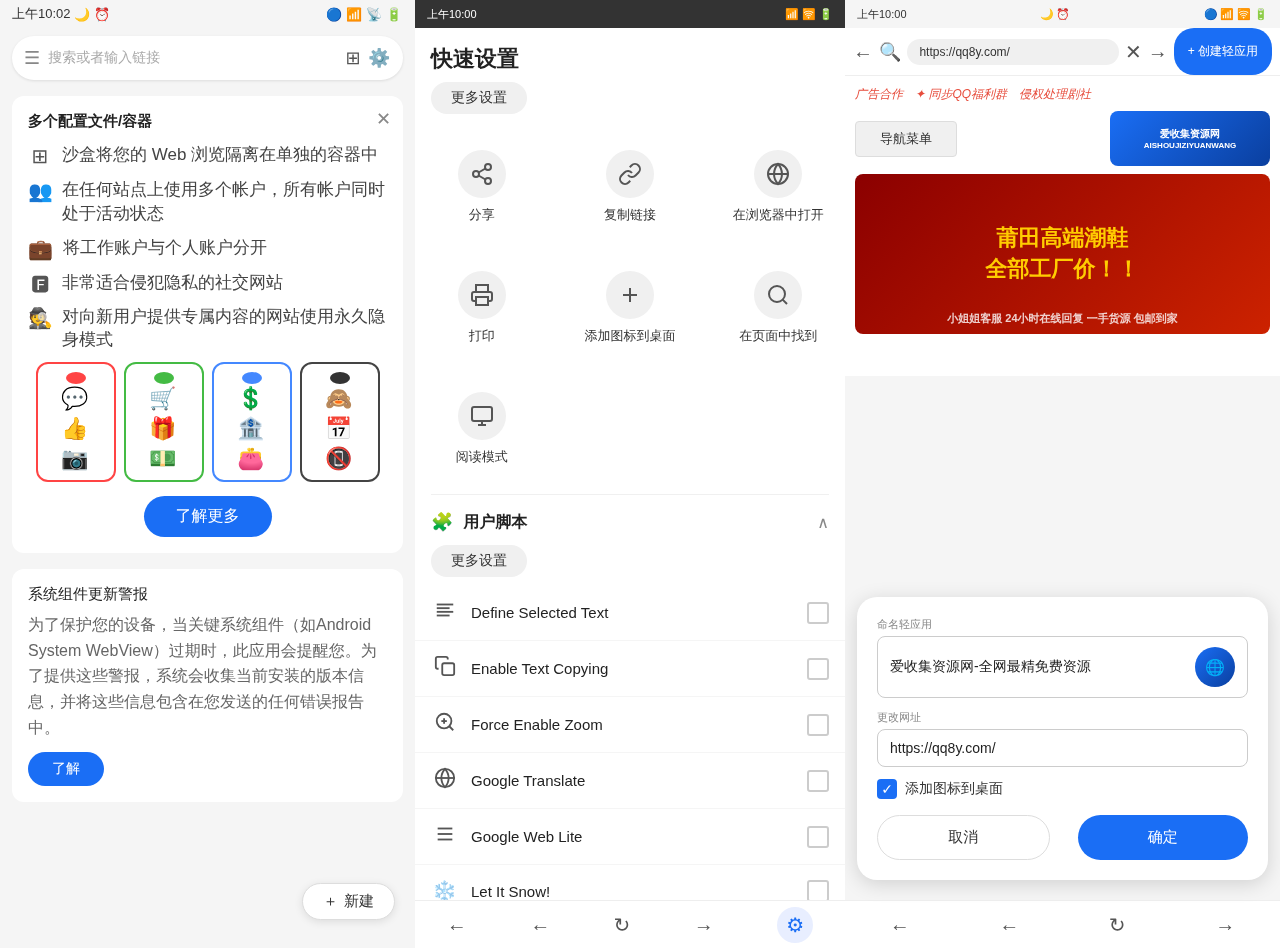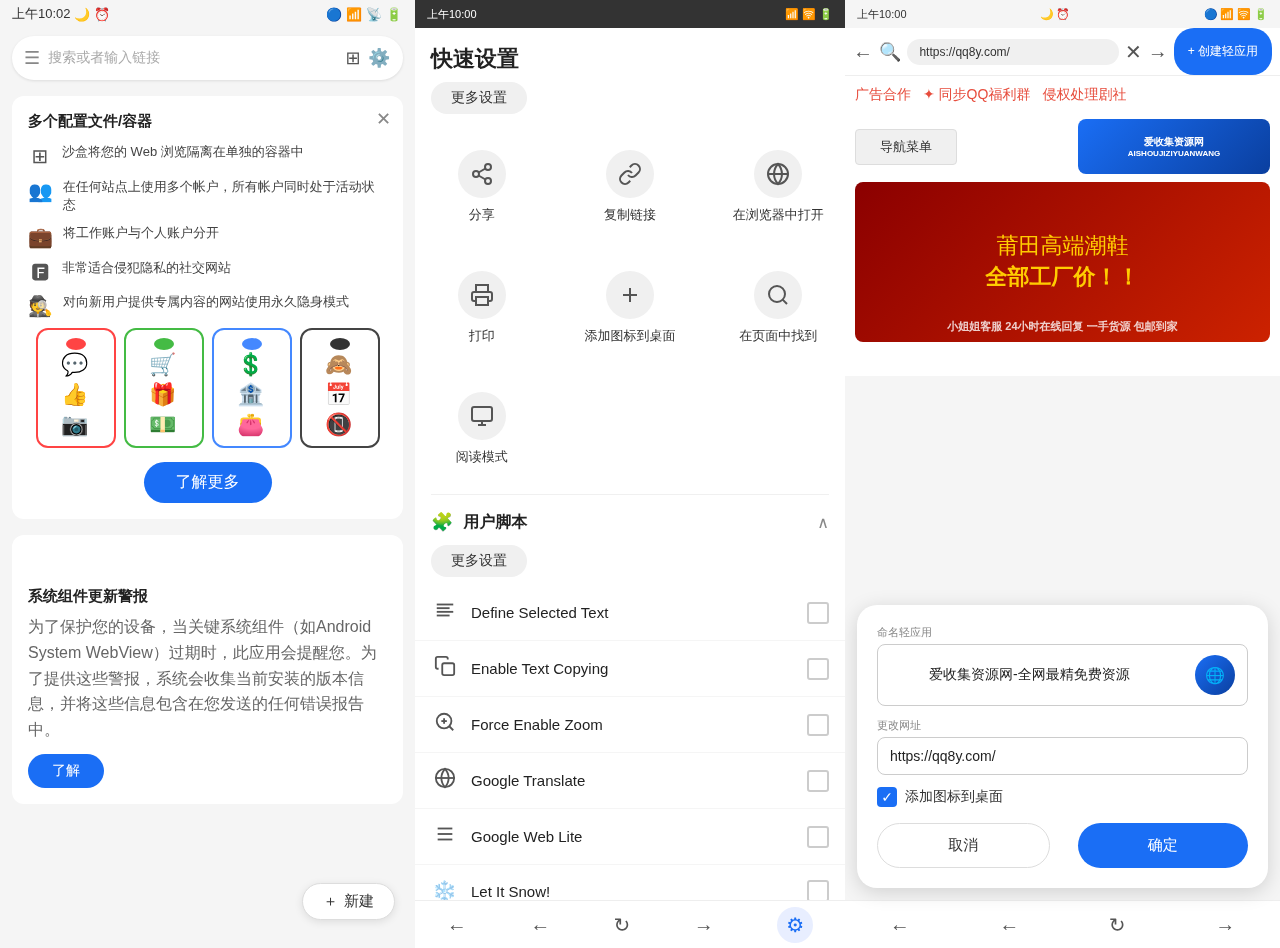--- a/index.html
+++ b/index.html
@@ -76,21 +76,21 @@
       gap: 10px;
       margin-bottom: 10px;
     }
     .card-item-icon {
       font-size: 20px;
       color: #555;
       margin-top: 1px;
       min-width: 24px;
       text-align: center;
     }
-    .card-item-text { font-size: 13px; color: #444; line-height: 1.4; }
+    .card-item-text { font-size: 17px; color: #444; line-height: 1.4; }
 
     .container-grid {
       display: flex;
       gap: 8px;
       margin: 10px 0 0 0;
       justify-content: center;
     }
     .container-box {
       width: 80px;
       height: 120px;
@@ -122,21 +122,21 @@
       color: #fff;
       border: none;
       border-radius: 24px;
       padding: 10px 32px;
       font-size: 16px;
       cursor: pointer;
       display: block;
       margin: 14px auto 0;
     }
 
-    .card2-title { font-size: 15px; font-weight: bold; color: #222; margin-bottom: 8px; margin-top: 36px; }
+    .card2-title { font-size: 15px; font-weight: normal; color: #222; margin-bottom: 8px; }
     .card2-text { font-size: 16px; color: #666; line-height: 1.6; }
     .btn-learn {
       background: #1a6ef5;
       color: #fff;
       border: none;
       border-radius: 20px;
       padding: 8px 24px;
       font-size: 14px;
       cursor: pointer;
       margin-top: 12px;
@@ -353,27 +353,28 @@
     }
     .p3-content {
       background: #fff;
       height: 300px;
       overflow: hidden;
       padding: 10px;
     }
     .p3-site-nav {
       display: flex;
       gap: 12px;
-      font-size: 14px;
+      font-size: 12px;
       color: #e74c3c;
-      margin-bottom: 15px;
+      margin-bottom: 8px;
       flex-wrap: wrap;
+      font-style: italic;
     }
     .p3-logo {
-      width: 192px;
+      width: 160px;
       height: 55px;
       background: linear-gradient(135deg, #1a6ef5, #0a3f9f);
       border-radius: 8px;
       display: flex;
       align-items: center;
       justify-content: center;
       color: #fff;
       font-size: 11px;
       font-weight: bold;
     }
@@ -392,21 +393,21 @@
       text-align: center;
       line-height: 1.4;
       position: relative;
       overflow: hidden;
     }
     .p3-ad-overlay { position: absolute; bottom: 8px; font-size: 11px; color: rgba(255,255,255,0.8); }
 
     
     .add-desktop-modal {
       position: absolute;
-      bottom: 60px;
+      bottom: 68px;
       left: 12px;
       right: 12px;
       background: #fff;
       border-radius: 20px;
       padding: 20px;
       box-shadow: 0 4px 20px rgba(0,0,0,0.15);
       z-index: 200;
     }
     .modal-field-label {
       font-size: 11px;
@@ -415,21 +416,21 @@
     }
     .modal-field {
       border: 1.5px solid #ccc;
       border-radius: 8px;
       padding: 10px 12px;
       font-size: 14px;
       color: #222;
       margin-bottom: 12px;
       position: relative;
     }
-    .modal-field-inner { display: flex; align-items: center; justify-content: center; margin-left: 39px; }
+    .modal-field-inner { display: flex; align-items: center; justify-content: center; }
     .modal-app-icon {
       width: 40px; height: 40px;
       border-radius: 50%;
       background: linear-gradient(135deg, #1a6ef5, #0a3f9f);
       display: flex;
       align-items: center;
       justify-content: center;
       color: #fff;
       font-size: 16px;
     }
@@ -817,21 +818,21 @@
     <div style="display:flex;justify-content:space-between;align-items:center;margin-bottom:8px;">
       <div style="background:#f0f0f0;border:1px solid #ddd;border-radius:4px;padding:8px 24px;font-size:13px;color:#333;">导航菜单</div>
       <div class="p3-logo">
         <div style="text-align:center;">
           <div style="font-size:10px;">爱收集资源网</div>
           <div style="font-size:8px;">AISHOUJIZIYUANWANG</div>
         </div>
       </div>
     </div>
     <div class="p3-ad">
-      <div style="font-size:22px;font-weight:normal;color:#ffcc00;">莆田高端潮鞋</div>
+      <div style="font-size:22px;font-weight:bold;color:#ffcc00;">莆田高端潮鞋</div>
       <div style="font-size:22px;font-weight:bold;color:#ffcc00;">全部工厂价！！</div>
       <div class="p3-ad-overlay">
         小姐姐客服 24小时在线回复 一手货源 包邮到家
       </div>
     </div>
   </div>
 
   <div class="add-desktop-modal">
     <div class="modal-field-label">命名轻应用</div>
     <div class="modal-field">

